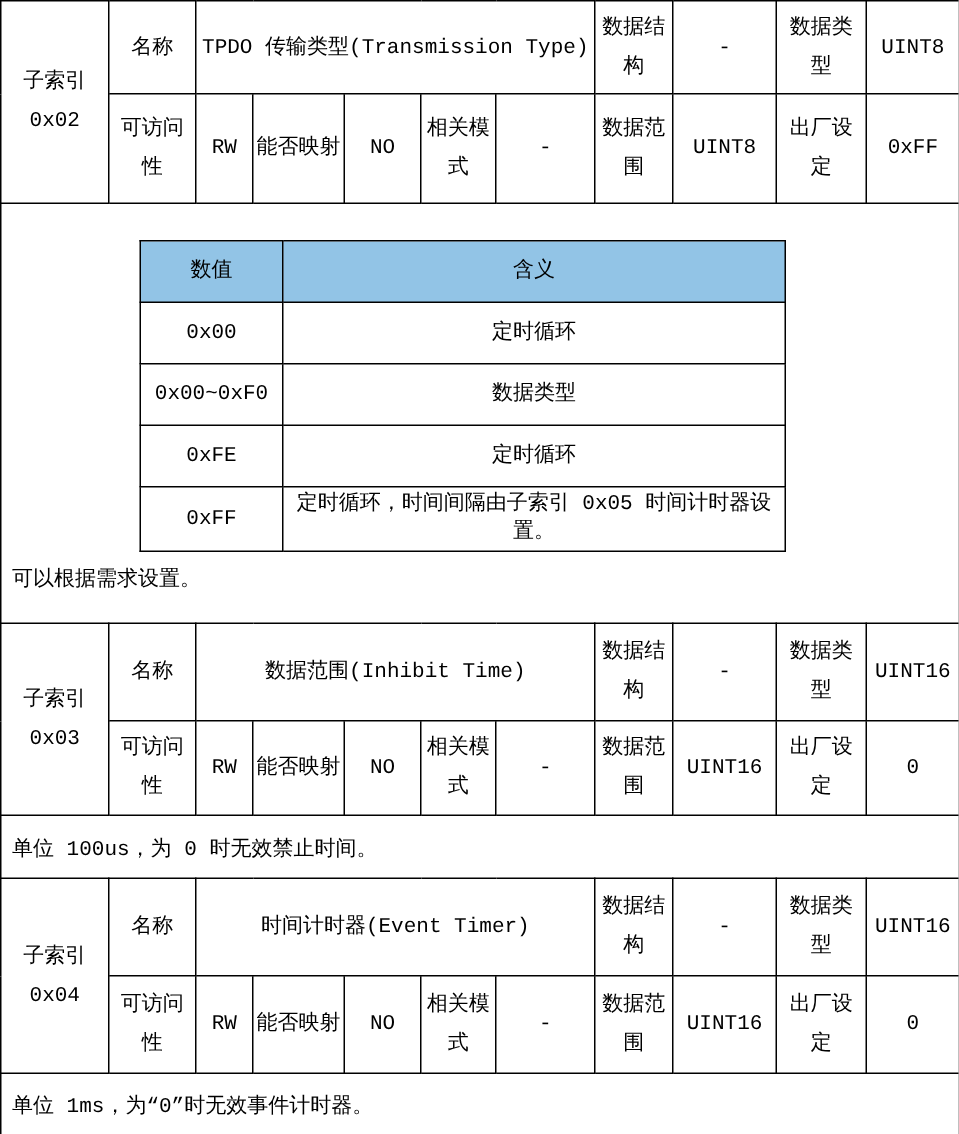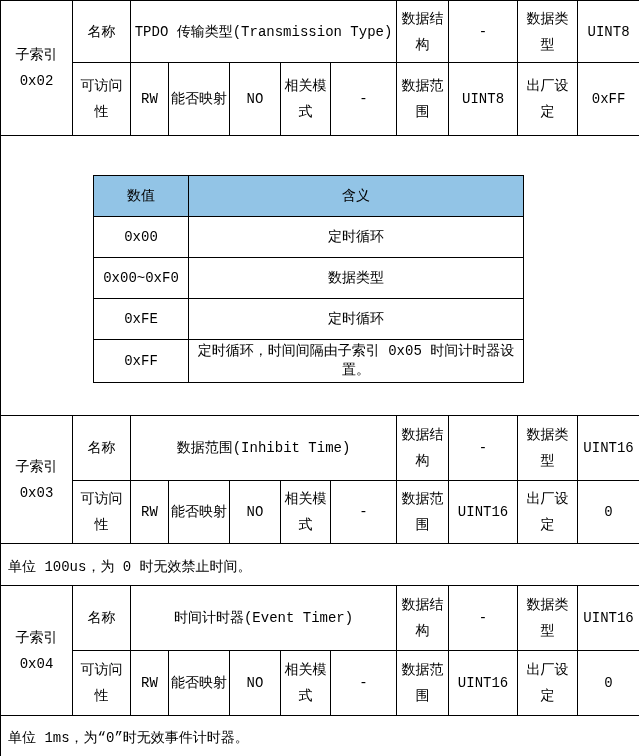--- a/index.html
+++ b/index.html
@@ -119,20 +119,21 @@
             <tr>
               <td>0xFE</td>
               <td>定时循环</td>
             </tr>
             <tr>
               <td>0xFF</td>
               <td>定时循环，时间间隔由子索引 0x05 时间计时器设置。</td>
             </tr>
           </tbody>
         </table>
+        <p class="para">可以根据需求设置。</p>
       </td>
     </tr>
 
     <tr class="r-b1">
       <td rowspan="2">
         <div class="subline">子索引</div>
         <div class="subline">0x03</div>
       </td>
       <td>名称</td>
       <td colspan="5" class="name-val">数据范围(Inhibit Time)</td>

